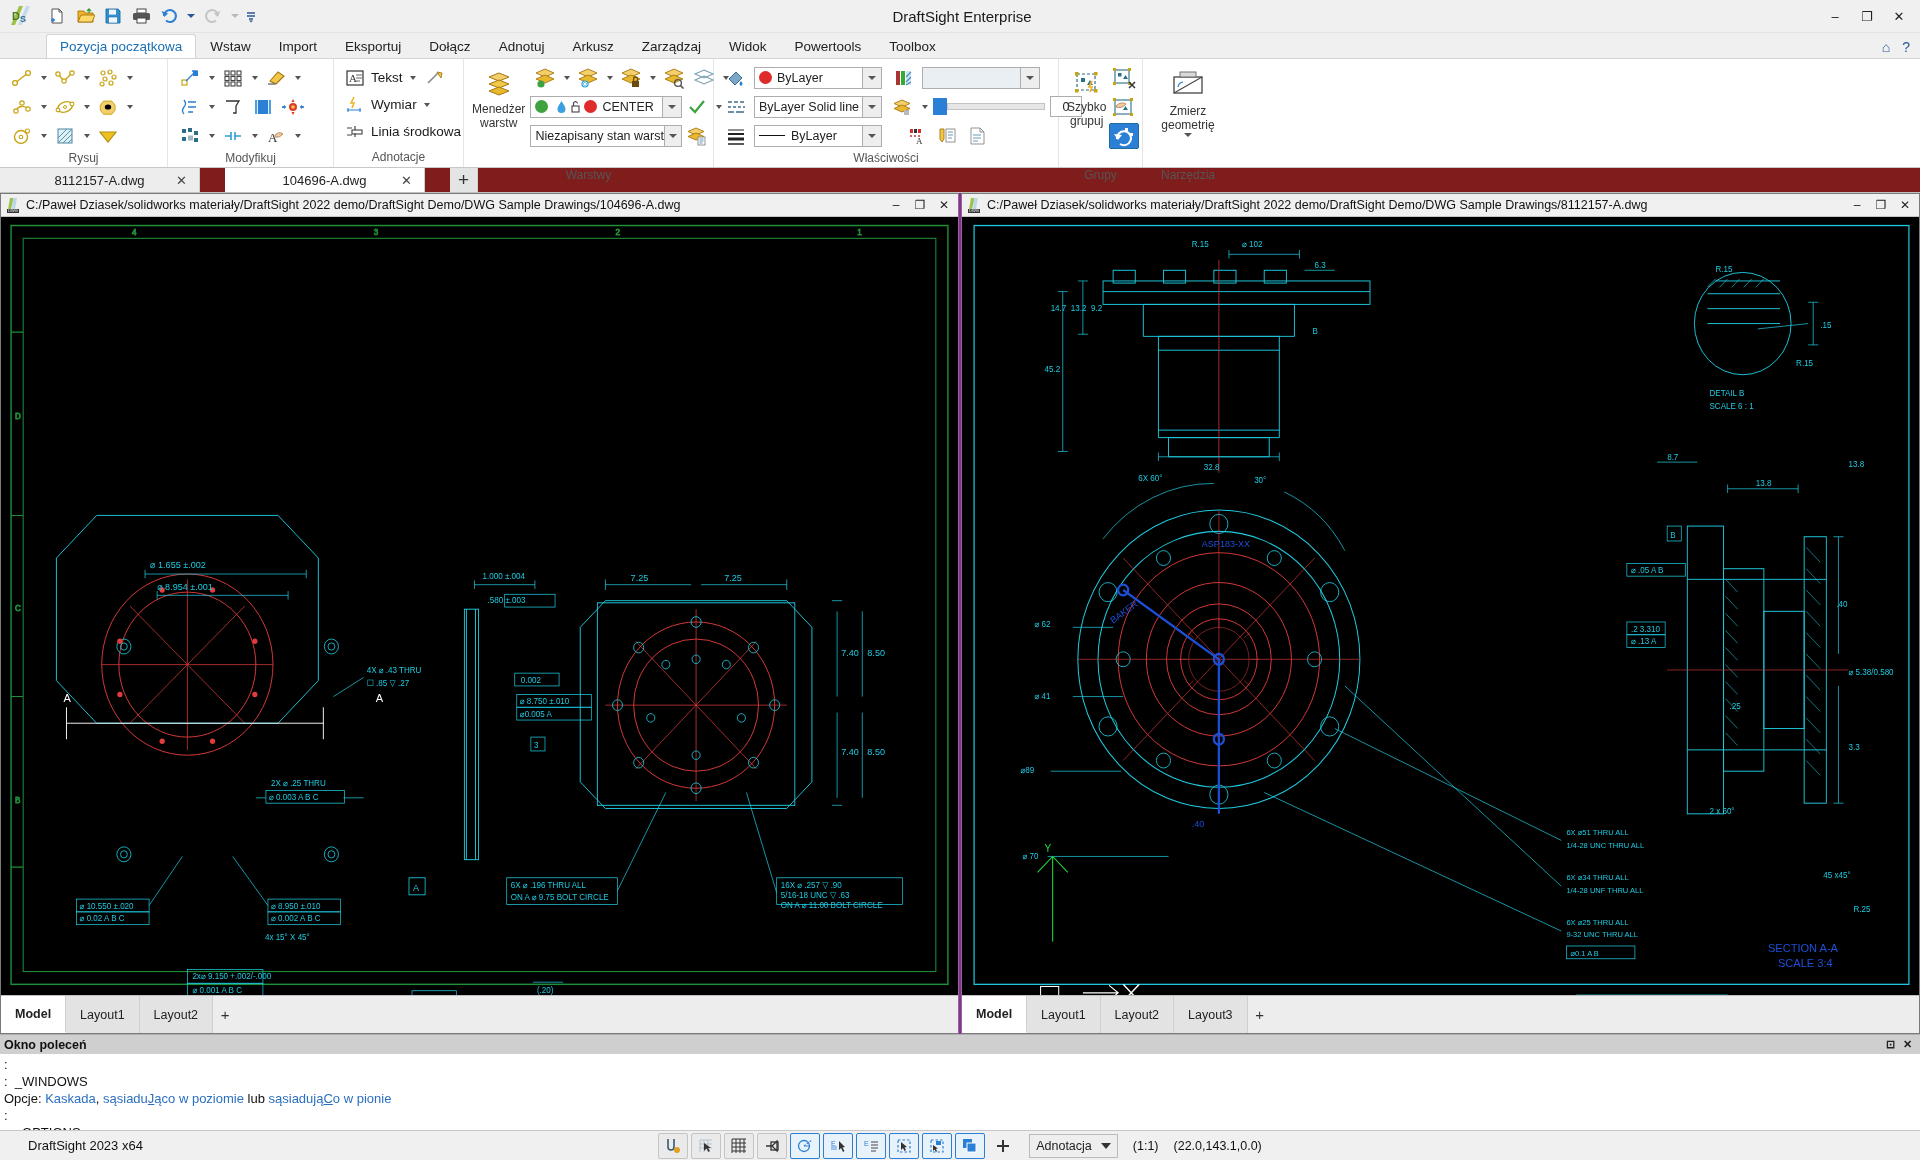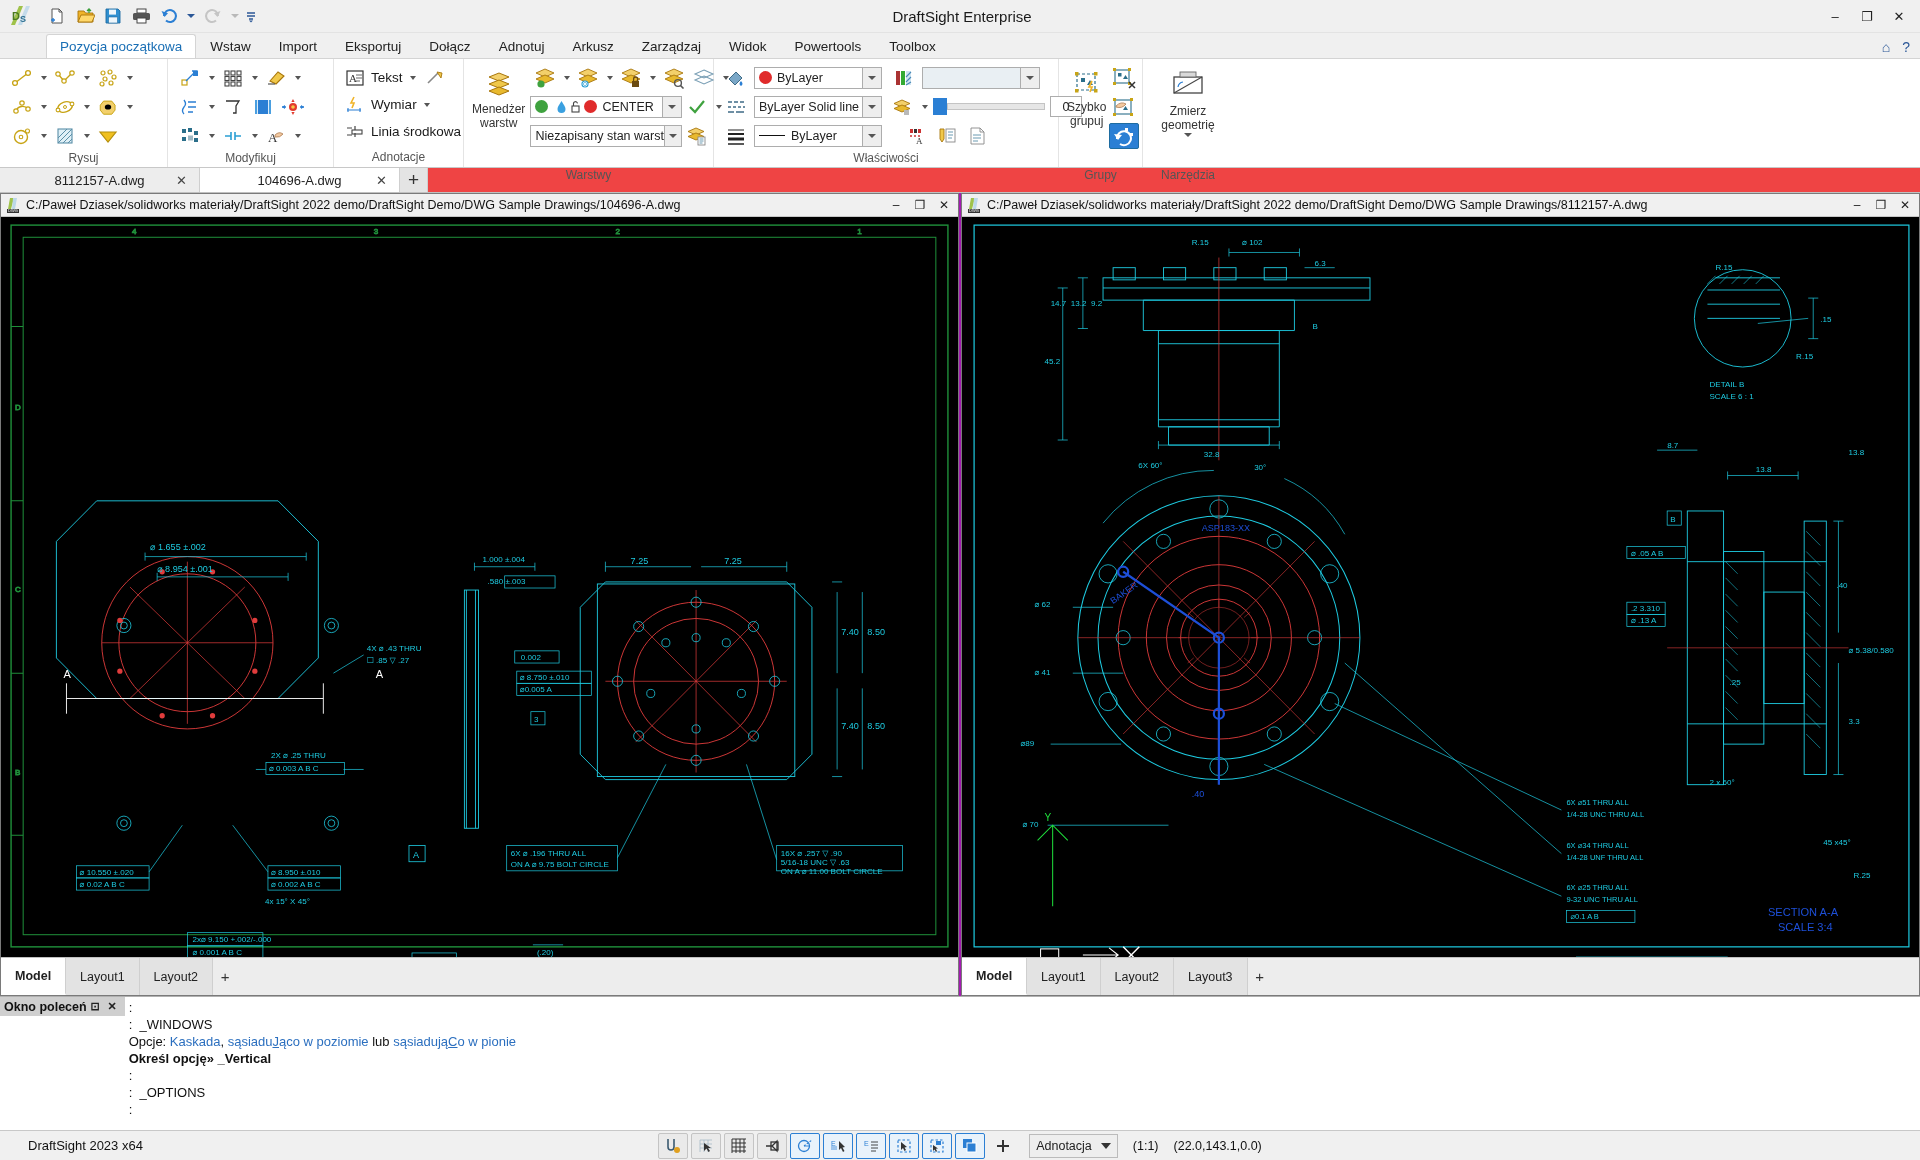--- a/index.html
+++ b/index.html
@@ -50,21 +50,21 @@
   .txtbtn .lbl { font-size:13.5px; margin-left:6px; color:#1a1a1a; white-space:nowrap;}
 
   
   .combo { height:22px; border:1px solid #adadad; background:#fff; display:flex; align-items:center; position:relative; padding:0 0 0 4px; font-size:12.5px;}
   .combo .arrow { width:19px; height:20px; background:#eee; border-left:1px solid #adadad; display:flex;align-items:center;justify-content:center; margin-left:auto;}
   .combo .arrow .t { width:0;height:0;border-left:4px solid transparent;border-right:4px solid transparent;border-top:4px solid #555;}
   .combo .txt{ white-space:nowrap; overflow:hidden;}
   .swatch { width:13px;height:13px;border-radius:50%; display:inline-block; margin-right:5px;}
 
   
-  .doctabs { height:25px; background:#ef4444; display:flex; align-items:stretch; border-bottom:1px solid #c0c0c0;}
+  .doctabs { height:25px; background:#7f1d1d; display:flex; align-items:stretch; border-bottom:1px solid #c0c0c0;gap:25px;}
   .dtab { width:200px; display:flex;align-items:center;justify-content:center; position:relative; font-size:13px; border-right:1px solid #cfcfcf; background:#ededed;}
   .dtab.active{ background:#fff; }
   .dtab .x { position:absolute; right:12px; font-size:13px; color:#444;}
   .newtab { width:28px; display:flex;align-items:center;justify-content:center; font-size:19px;color:#333; background:#e4e4e4; border-right:1px solid #cfcfcf;}
 
   
   .workspace { flex:1; background:#a21caf; display:flex; padding:0; position:relative; min-height:0;}
   .mdiwin { flex:1; display:flex; flex-direction:column; border:1px solid #7a7a7a; min-width:0;}
   .mdiwin + .mdiwin{ margin-left:2px;}
   .mdititle { height:23px; background:#f0f0f0; display:flex; align-items:center; padding:0 2px 0 5px; border-bottom:1px solid #c6c6c6; font-size:12.5px; color:#111;}
@@ -72,21 +72,21 @@
   .mdi-wc { display:flex; gap:0px;}
   .mdi-wc div{ width:24px;height:21px; display:flex;align-items:center;justify-content:center; font-size:12px; color:#222;}
   .canvas { flex:1; background:#000; position:relative; overflow:hidden;}
   .canvas svg{ position:absolute; left:0; top:0; width:100%; height:100%;}
   .layouttabs { height:38px; background:#ededed; display:flex; align-items:stretch; border-top:1px solid #c0c0c0;}
   .ltab { padding:0 14px; display:flex;align-items:center; font-size:12.5px; border-right:1px solid #cfcfcf; background:#e3e3e3; color:#222;}
   .ltab.active { background:#fff; font-weight:bold; border-bottom:2px solid #fff;}
   .lplus { width:24px; display:flex;align-items:center;justify-content:center; font-size:15px; color:#333;}
 
   
-  .cmdwin { height:134px; background:#fff; display:flex; flex-direction:row; border-top:1px solid #b0b0b0;}
+  .cmdwin { height:96px; background:#fff; display:flex; flex-direction:column; border-top:1px solid #b0b0b0;}
   .cmdhdr { height:19px; background:#cfcfcf; display:flex;align-items:center; padding:0 4px; font-size:12.5px; font-weight:bold; color:#111;}
   .cmdhdr .spacer{flex:1;}
   .cmdhdr .hb{width:17px;height:17px;display:flex;align-items:center;justify-content:center;font-size:11px;color:#222;}
   .cmdbody { flex:1; padding:2px 4px; font-size:13px; line-height:17px; color:#111; overflow:hidden; font-family:"Liberation Sans",sans-serif;}
   .cmdline { white-space:pre; }
   .cmdline b{font-weight:bold;}
   .cmdline .lnk{ color:#2b6fbf;}
   .cmdline .lnk u{ text-decoration:underline;}
 
   
@@ -1368,21 +1368,20 @@
     <div class="cmdhdr">
       <span>Okno poleceń</span>
       <span class="spacer"></span>
       <span class="hb">⊡</span>
       <span class="hb">✕</span>
     </div>
     <div class="cmdbody">
       <div class="cmdline">:</div>
       <div class="cmdline">:  _WINDOWS</div>
       <div class="cmdline"><span>Opcje: </span><span class="lnk">Kaskada</span><span>, </span><span class="lnk">sąsiadu<u>J</u>ąco w poziomie</span><span> lub </span><span class="lnk">sąsiadują<u>C</u>o w pionie</span></div>
-      <div class="cmdline"><b>Określ opcję» _Vertical</b></div>
       <div class="cmdline">:</div>
       <div class="cmdline">:  _OPTIONS</div>
       <div class="cmdline">:</div>
     </div>
   </div>
 
   <div class="statusbar">
     <div class="sb-left">DraftSight 2023 x64</div>
     <div class="sb-center">
       <div class="sbtn">

